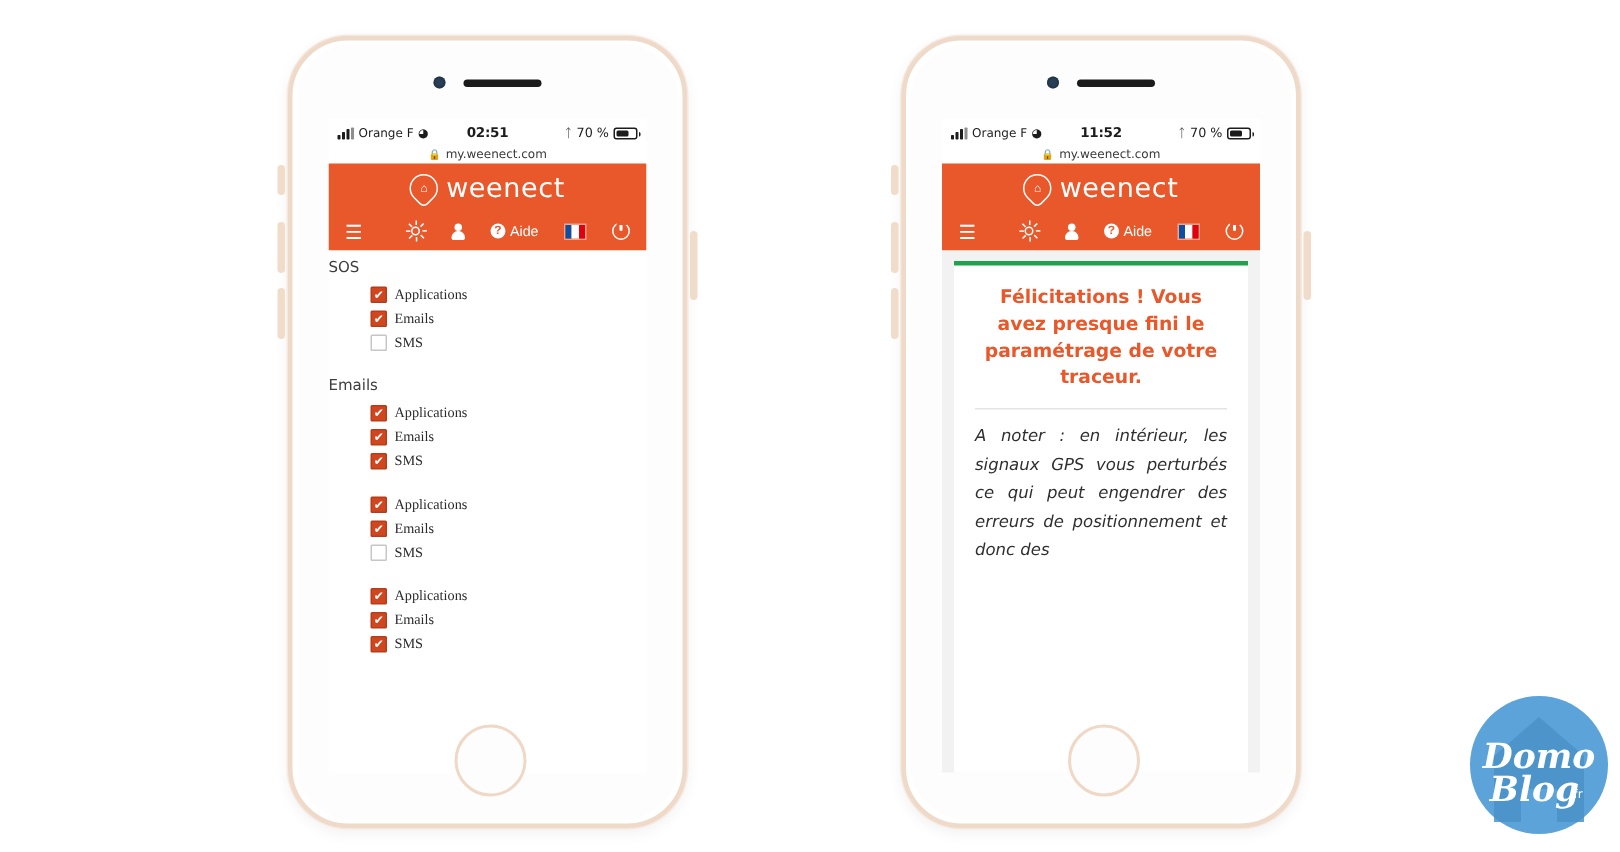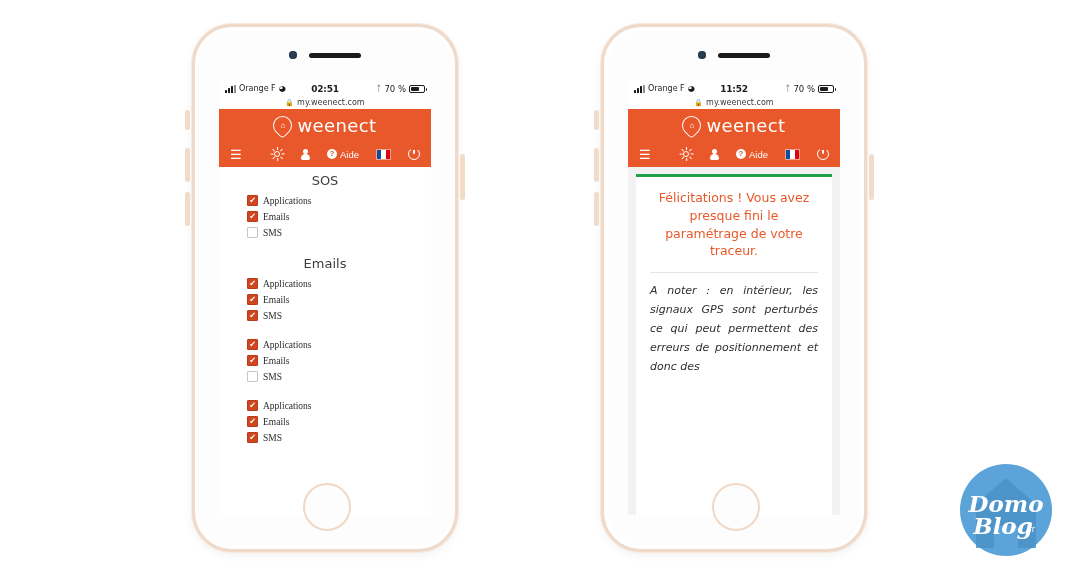--- a/index.html
+++ b/index.html
@@ -153,21 +153,21 @@
   .power::after{
     content:"";position:absolute;left:50%;margin-left:-3.5px;top:-3px;
     width:7px;height:4px;background:#E8582A;
   }
 
   
   .page{background:#fff;height:calc(100% - 86px);overflow:hidden;}
   .notif-list{padding:6px 0 0 0;}
   .grp{margin-bottom:13px;}
   .grp-title{
-    text-align:center;font-size:13px;color:#3d3d3d;margin:0 0 7px 0;
+    text-align:left;font-size:10px;color:#3d3d3d;margin:0 0 7px 0;
     font-family:"DejaVu Sans",sans-serif;
   }
   .opt{display:flex;align-items:center;gap:5px;padding:0 0 5px 28px;}
   .cb{
     width:11px;height:11px;box-sizing:border-box;border-radius:1px;
     display:flex;align-items:center;justify-content:center;flex:none;
   }
   .cb.on{background:#D0461E;border:1px solid #b73d1a;}
   .cb.off{background:#fff;border:1px solid #c6c6c6;}
   .cb .tick{
@@ -176,34 +176,34 @@
   .opt-label{font-size:9.5px;color:#2b2b2b;font-family:Liberation Serif, serif;}
 
   
   .page-grey{background:#f2f2f2;height:calc(100% - 86px);overflow:hidden;padding-top:7px;box-sizing:border-box;}
   .card{
     background:#fff;border-top:3px solid #20A14C;margin:0 8px;
     padding:12px 14px 10px 14px;min-height:100%;box-sizing:border-box;
   }
   .card-title{
     color:#E8582A;font-size:12.5px;line-height:1.42;text-align:center;
-    margin:0 0 12px 0;font-family:"DejaVu Sans",sans-serif;
+    margin:0 0 12px 0;font-family:"DejaVu Sans",sans-serif;font-weight:bold;
   }
   .card-body{
     color:#2f2f2f;font-size:11px;line-height:1.72;text-align:justify;
     margin:0 0 11px 0;font-family:"DejaVu Sans",sans-serif;
   }
   .hr{border:0;border-top:1px solid #e4e4e4;margin:0 0 9px 0;}
   .card-note{
     color:#2f2f2f;font-size:11px;line-height:1.72;text-align:justify;
     font-style:italic;margin:0;font-family:"DejaVu Sans",sans-serif;
   }
 
   
-  .watermark{position:absolute;right:24px;bottom:8px;width:100px;height:100px;}
+  .watermark{position:absolute;right:4px;bottom:8px;width:100px;height:100px;}
 </style>
 </head>
 <body>
 
 <div class="stage">
 
   <div class="phone left">
     <div class="phone-body">
       <div class="phone-inner"></div>
 
@@ -439,21 +439,21 @@
                 </span>
               <span class="power"></span>
             </span>
           </div>
         </div>
 
         <div class="page-grey">
           <div class="card">
             <p class="card-title">Félicitations ! Vous avez presque fini le paramétrage de votre traceur.</p>
             <hr class="hr">
-            <p class="card-note">A noter : en intérieur, les signaux GPS sont perturbés ce qui peut permettent des erreurs de positionnement et donc des</p>
+            <p class="card-note">A noter : en intérieur, les signaux GPS vous perturbés ce qui peut engendrer des erreurs de positionnement et donc des</p>
           </div>
         </div>
       </div>
 
       <div class="home-btn"></div>
     </div>
     <span class="btn-side btn-silent"></span>
     <span class="btn-side btn-volup"></span>
     <span class="btn-side btn-voldn"></span>
     <span class="btn-side btn-power"></span>

